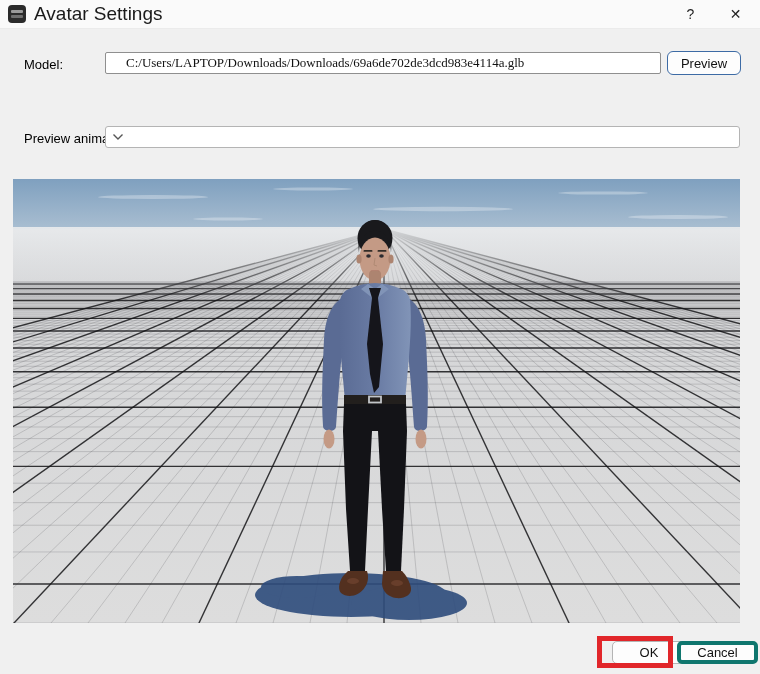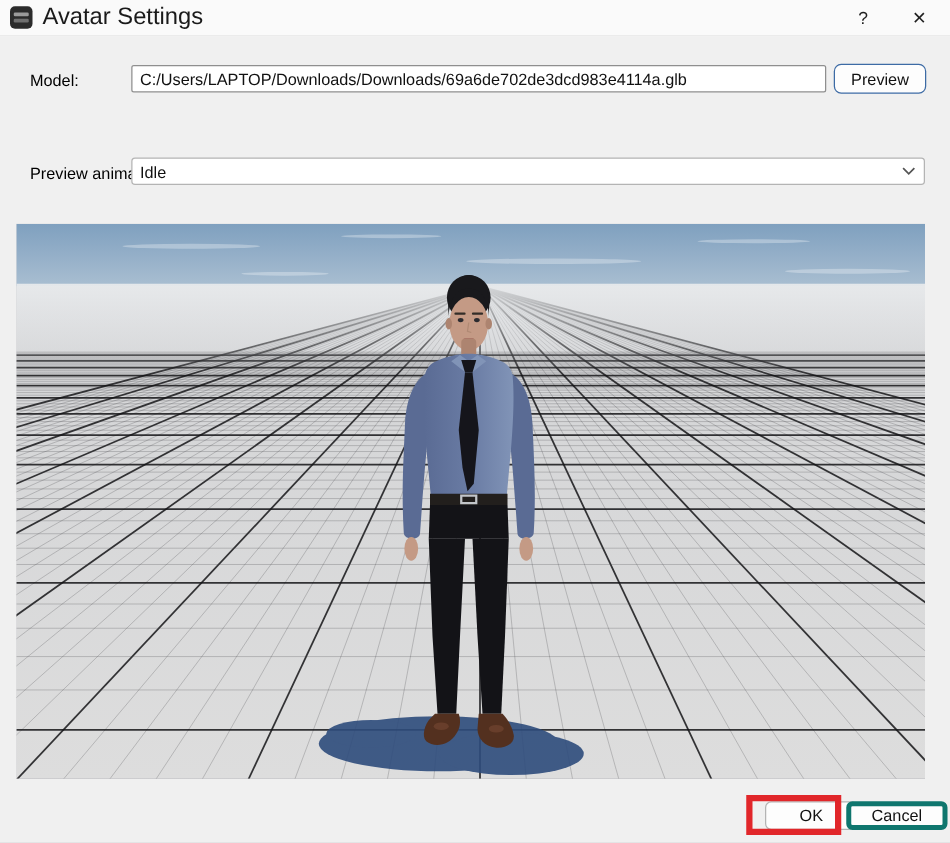--- a/index.html
+++ b/index.html
@@ -34,22 +34,22 @@
   }
   .tb-help{font-size:14px;}
   .tb-close{font-size:14px;margin-right:2px;}
   
   .form-label{position:absolute;left:24px;color:#000;}
   #model-label{top:57px;}
   #anim-label{top:131px;}
   .text-input{
     position:absolute;left:105px;top:52px;width:556px;height:22px;
     background:#fff;border:1px solid #8f8f8f;border-radius:2px;
-    box-sizing:border-box;padding:0 6px;
-    font-family:Liberation Sans, sans-serif;font-size:13px;color:#111;
+    box-sizing:border-box;padding:0 20px;
+    font-family:Liberation Serif, serif;font-size:13px;color:#111;
   }
   .browse-btn{
     position:absolute;left:667px;top:51px;width:74px;height:24px;
     background:#fdfdfd;border:1.5px solid #3d6ba5;border-radius:6px;
     box-sizing:border-box;font-family:inherit;font-size:13px;color:#111;
     display:flex;align-items:center;justify-content:center;cursor:default;
   }
   .combo{
     position:absolute;left:105px;top:126px;width:635px;height:22px;
     background:#fff;border:1px solid #b4b4b4;border-radius:3px;
@@ -92,21 +92,20 @@
   <button class="tb-btn tb-help">?</button>
   <button class="tb-btn tb-close">✕</button>
 </div>
 
 <div class="form-label" id="model-label">Model:</div>
 <input class="text-input" type="text" value="C:/Users/LAPTOP/Downloads/Downloads/69a6de702de3dcd983e4114a.glb" style="">
 <button class="browse-btn">Preview</button>
 
 <div class="form-label" id="anim-label">Preview animation</div>
 <div class="combo">
-  <span class="combo-value">Idle</span>
   <svg class="combo-chevron" viewBox="0 0 12 8">
     <polyline points="1.5,1.5 6,6 10.5,1.5" fill="none" stroke="#555" stroke-width="1.4"></polyline>
   </svg>
 </div>
 
 <div class="viewport">
   <svg id="scene" width="727" height="444" viewBox="0 0 727 444">
     <defs>
       <linearGradient id="skyG" x1="0" y1="0" x2="0" y2="1">
         <stop offset="0" stop-color="#7fa0bf"></stop>

